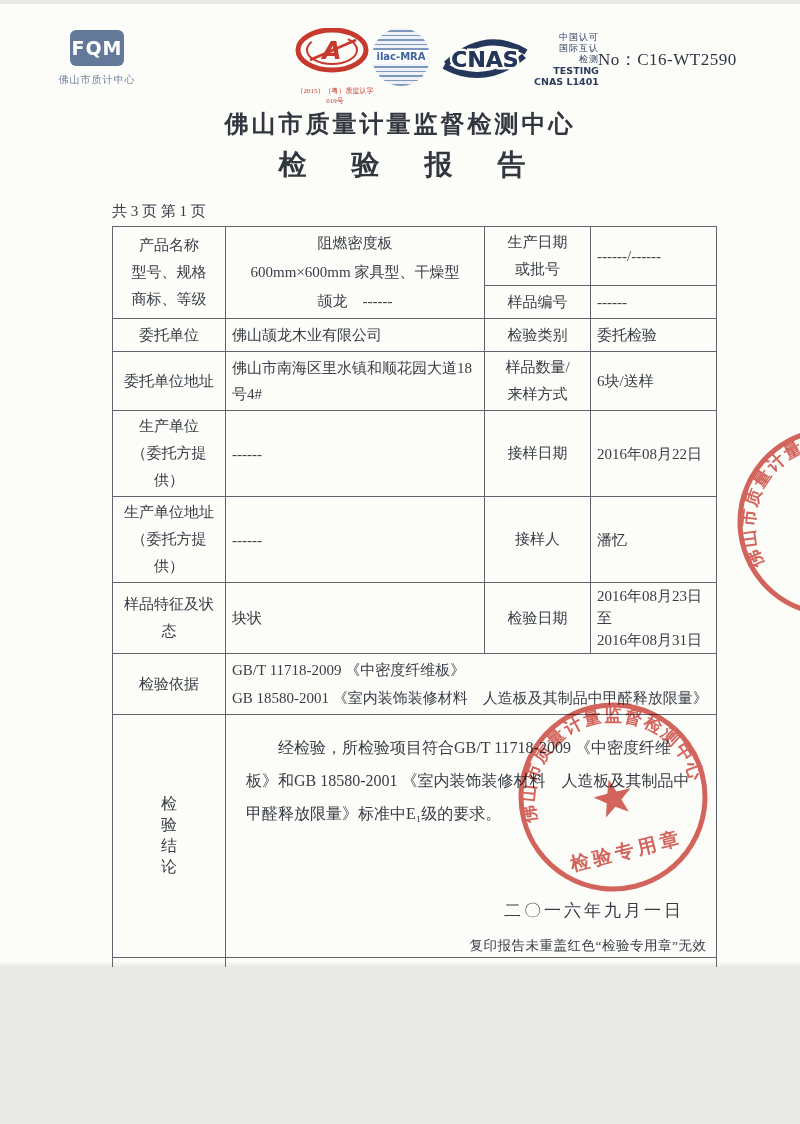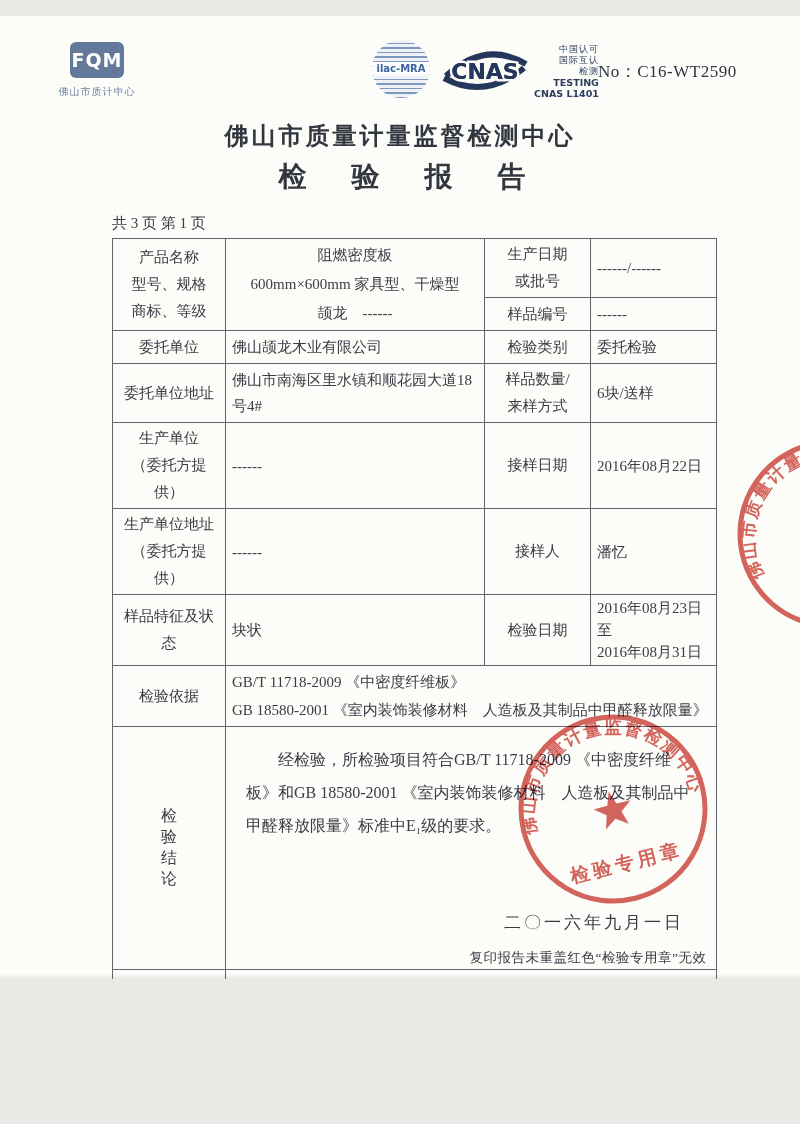--- a/index.html
+++ b/index.html
@@ -1,18 +1,18 @@
 <!DOCTYPE html>
 <html><head>
 <meta charset="utf-8">
 <style>
   html,body{margin:0;padding:0;}
   body{background:#e9e9e5;}
   .page{
-    position:relative;width:800px;height:963px;margin:16px auto;
+    position:relative;width:800px;height:963px;margin:4px auto;
     background:#fcfcf9;overflow:hidden;
     font-family:"Liberation Serif","DejaVu Serif",serif;
     color:#3a3f48;
   }
   .abs{position:absolute;}
   
   .fqm-box{width:54px;height:36px;background:#64789a;border-radius:6px;color:#fff;
     font-family:"DejaVu Sans",sans-serif;font-weight:bold;font-size:19px;
     display:flex;align-items:center;justify-content:center;letter-spacing:1px;margin:0 auto;}
   .fqm-caption{margin-top:7px;font-size:10px;color:#6c7f9e;letter-spacing:1px;text-align:center;}
@@ -75,20 +75,29 @@
 <div class="page">
 
   <div class="abs" style="left:52px;top:26px;width:90px;">
     <div class="fqm-box">
       <span>FQM</span>
     </div>
     <div class="fqm-caption">佛山市质计中心</div>
   </div>
 
 
+  <div class="abs" style="left:294px;top:24px;width:82px;">
+    <svg width="76" height="48" viewBox="0 0 76 48">
+      <ellipse cx="38" cy="22" rx="34" ry="20" fill="none" stroke="#c7392c" stroke-width="5"></ellipse>
+      <ellipse cx="38" cy="22" rx="25" ry="14" fill="none" stroke="#c7392c" stroke-width="2" pathLength="100" stroke-dasharray="70 30" stroke-dashoffset="12"></ellipse>
+      <text x="38" y="31" text-anchor="middle" font-family="DejaVu Sans,sans-serif" font-weight="bold" font-style="italic" font-size="25" fill="#c7392c">A</text>
+      <line x1="16" y1="32" x2="62" y2="12" stroke="#c7392c" stroke-width="2.5"></line>
+    </svg>
+    <div class="logo-num-sm">（2015）（粤）质监认字019号</div>
+  </div>
 
   <div class="abs" style="left:372px;top:24px;">
     <div class="ilac">
       <span>ilac-MRA</span>
     </div>
   </div>
 
   <div class="abs" style="left:440px;top:32px;">
     <svg width="90" height="46" viewBox="0 0 90 46">
       <path d="M6,28 Q45,-8 86,16" fill="none" stroke="#24365c" stroke-width="6"></path>

